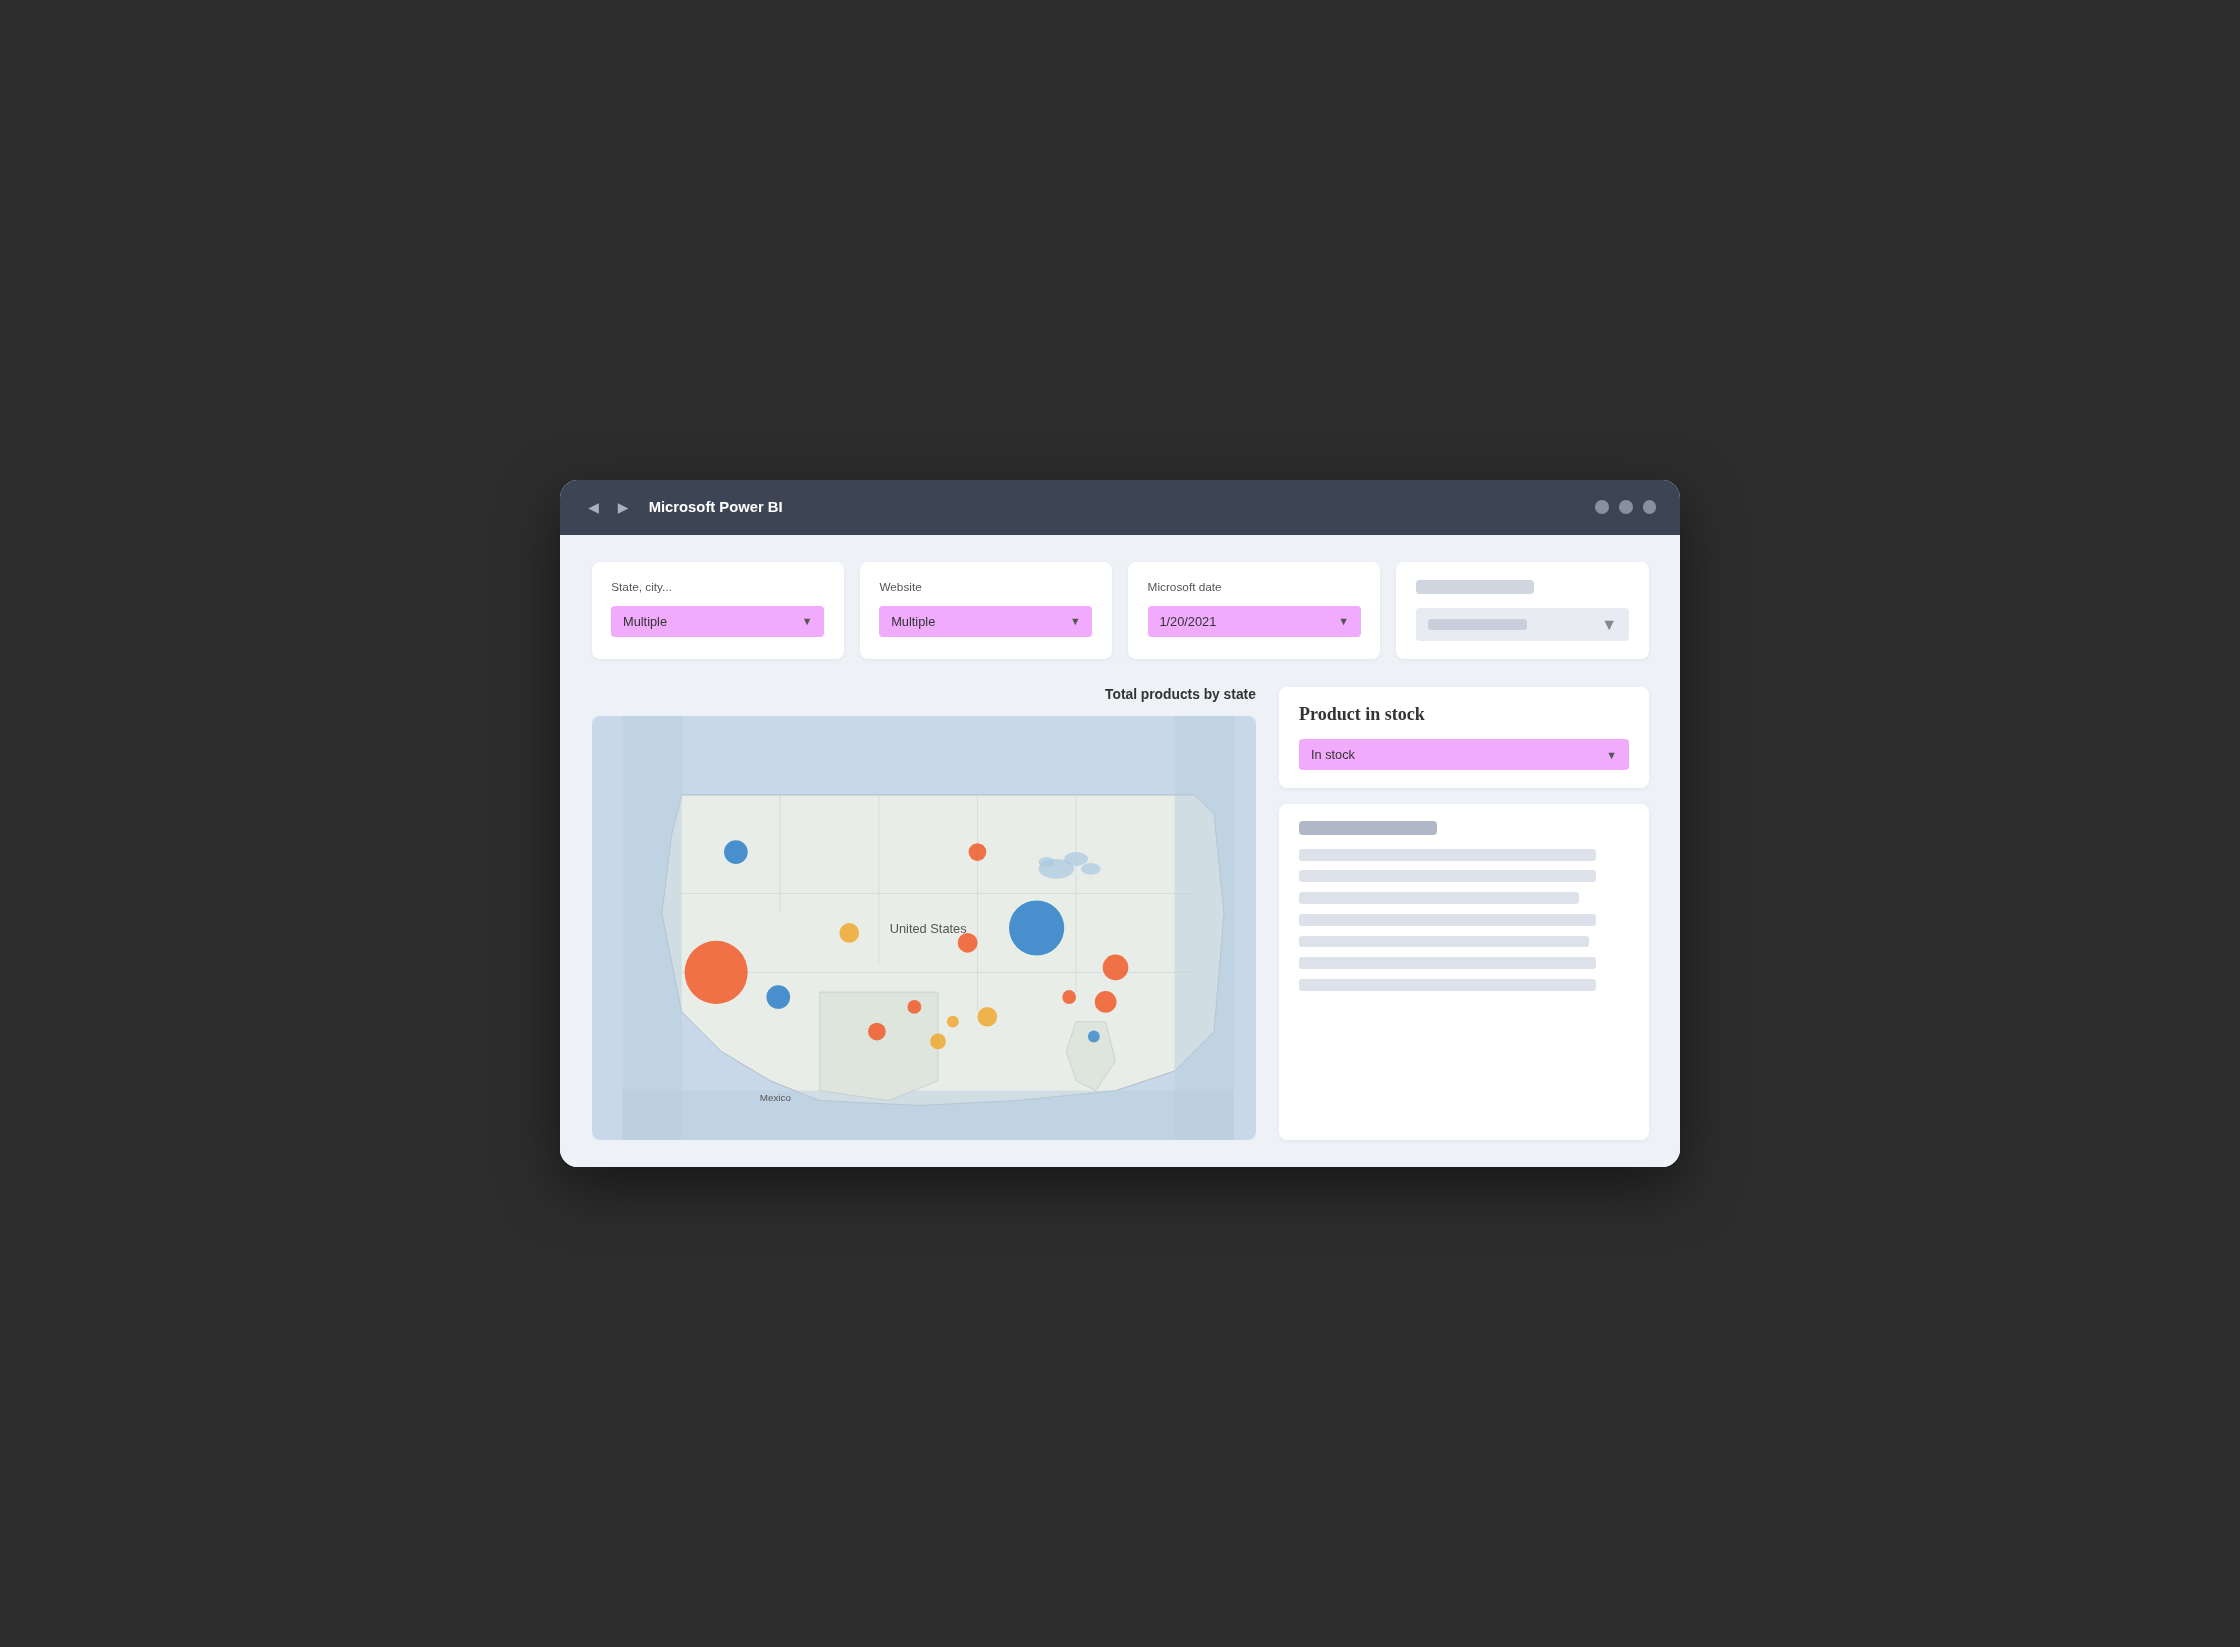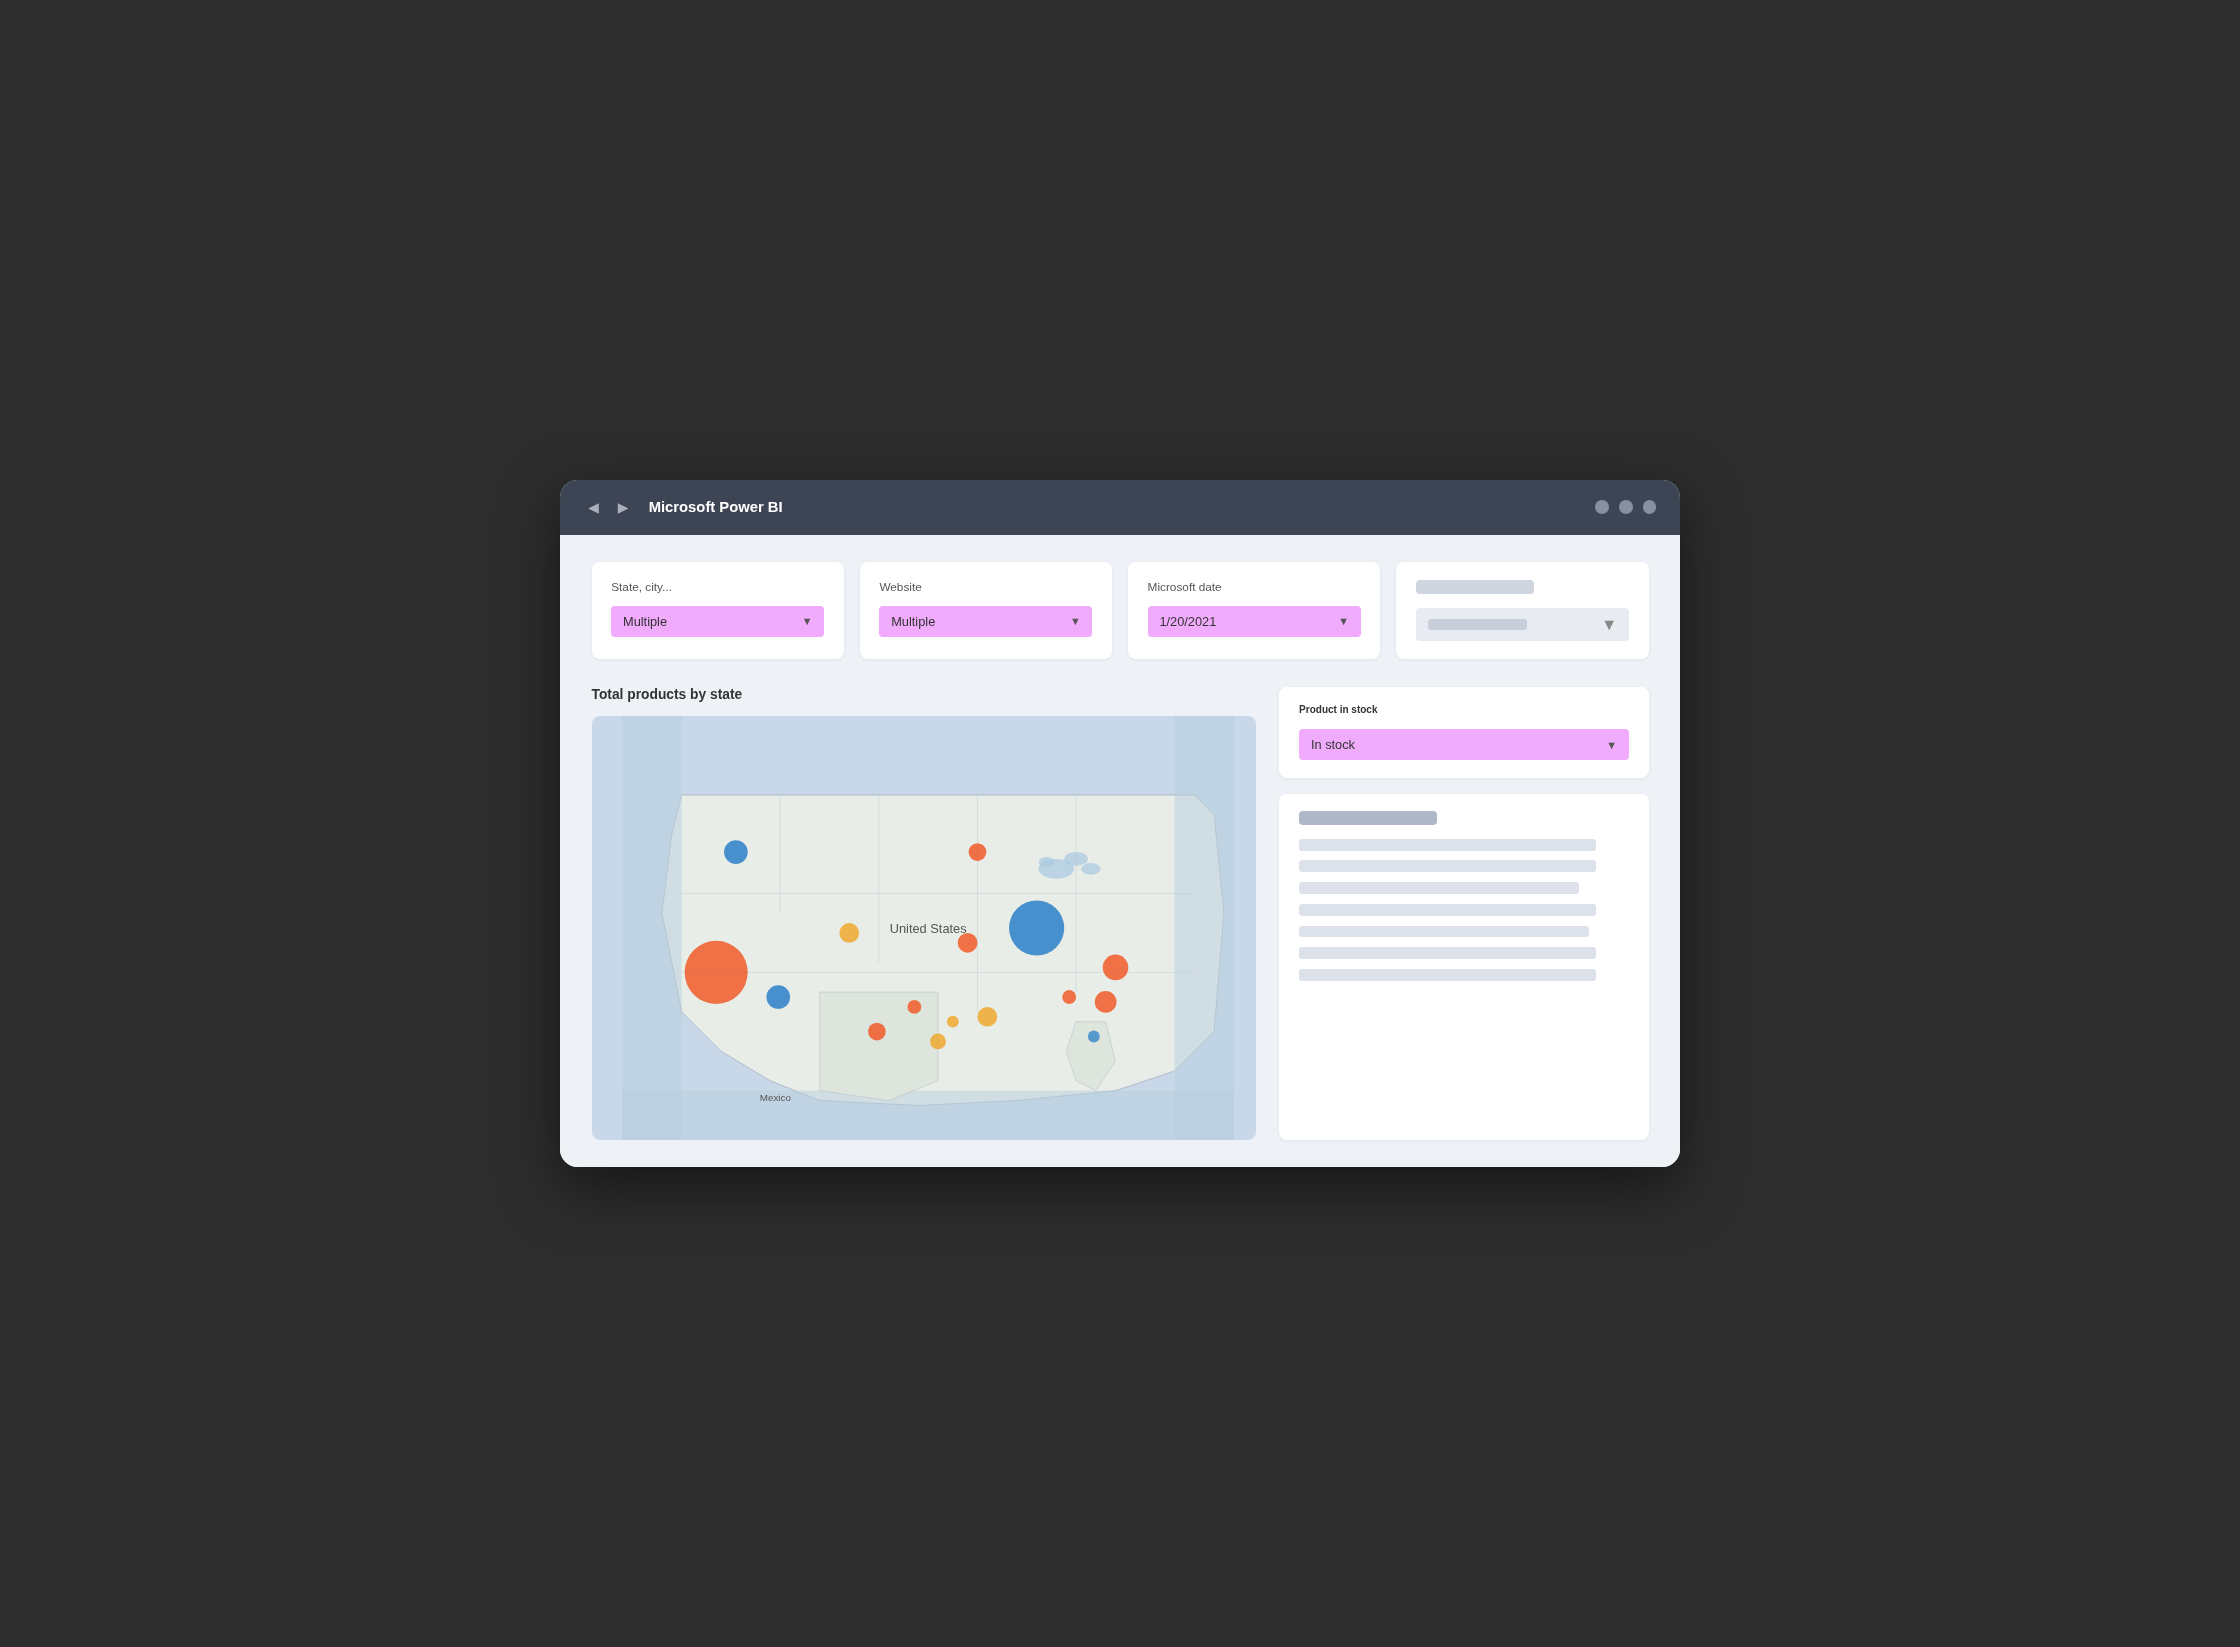--- a/index.html
+++ b/index.html
@@ -124,20 +124,21 @@
       border-radius: 3px;
       background: #c8ceda;
     }
     
     .main-row {
       display: flex;
       gap: 23.6px;
     }
     .map-section {
       flex: 1.8;
+      text-align: right;
     }
     .map-title {
       font-size: 13.8px;
       font-weight: 600;
       color: #333;
       margin-bottom: 13.8px;
     }
     .map-container {
       background: #c8d8e8;
       border-radius: 7.9px;
@@ -156,24 +157,25 @@
       flex-direction: column;
       gap: 15.8px;
     }
     .stock-card {
       background: #ffffff;
       border-radius: 7.9px;
       padding: 17.7px 19.7px;
       box-shadow: 0 1px 3.9px rgba(0,0,0,0.06);
     }
     .stock-label {
-      font-size: 10px;
+      font-size: 18px;
       font-weight: 600;
       color: #333;
       margin-bottom: 13.8px;
+      font-family: Liberation Serif, serif;
     }
     .data-card {
       background: #ffffff;
       border-radius: 7.9px;
       padding: 17.7px 19.7px;
       box-shadow: 0 1px 3.9px rgba(0,0,0,0.06);
       flex: 1;
     }
     .data-header-bar {
       height: 13.8px;

